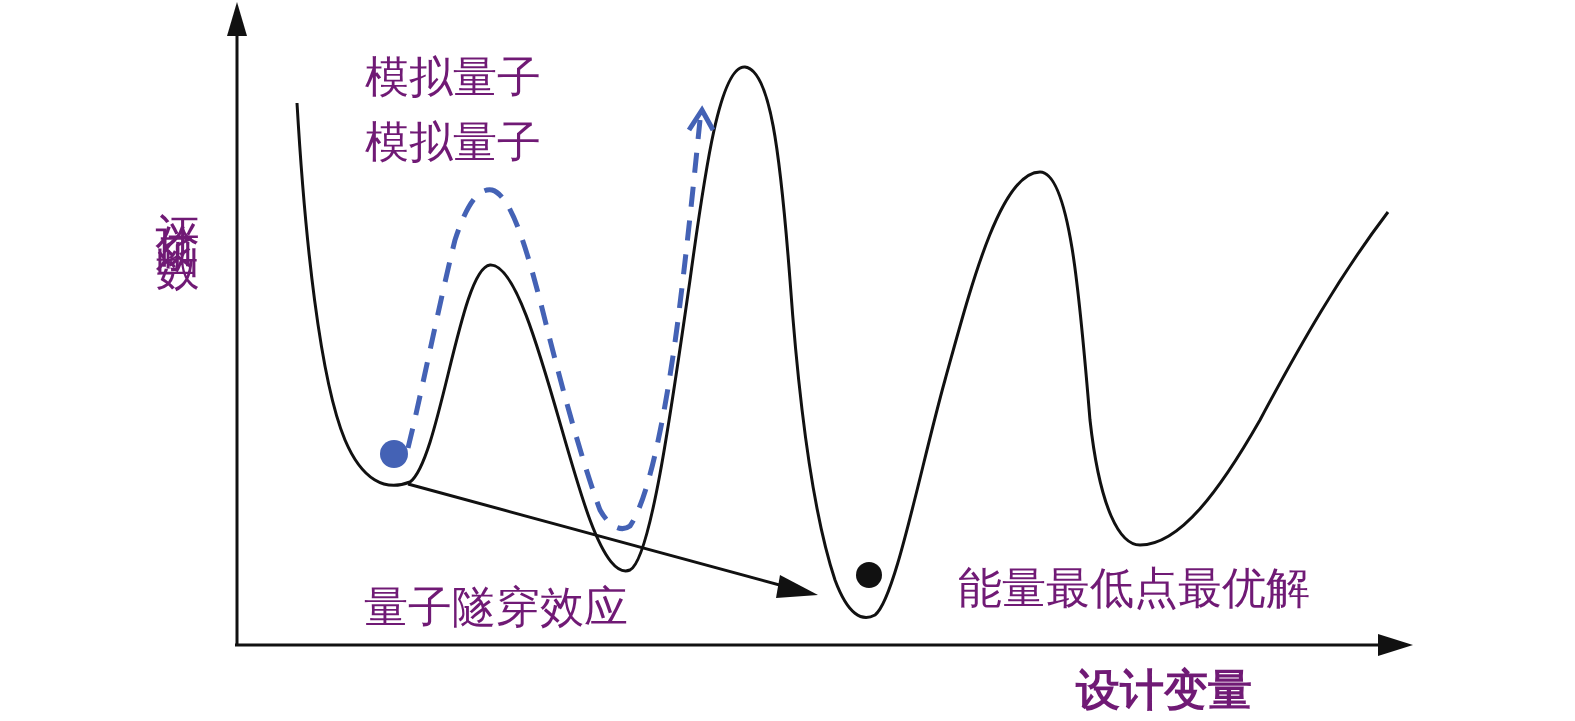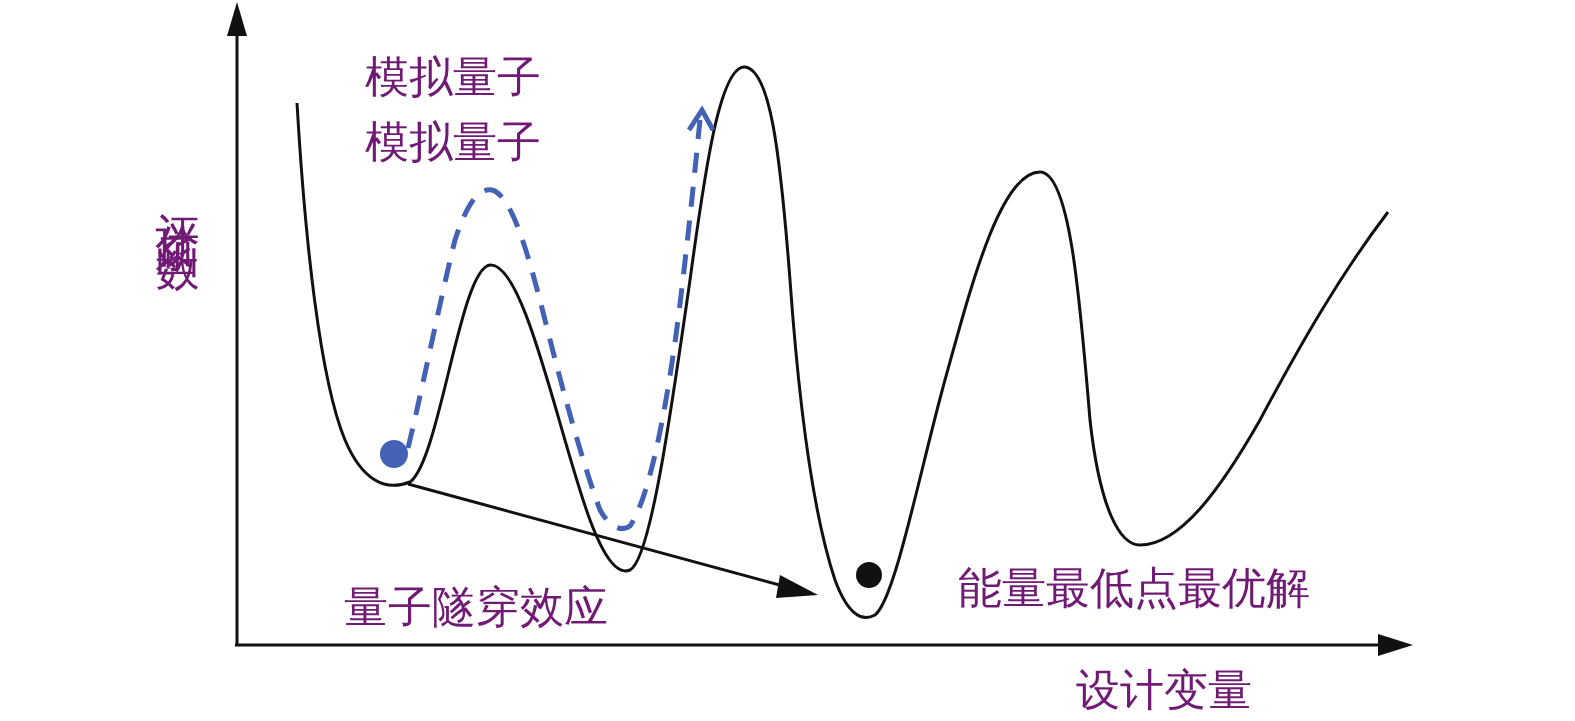--- a/index.html
+++ b/index.html
@@ -67,15 +67,15 @@
 
   <line x1="408" y1="484" x2="798" y2="590" stroke="#111" stroke-width="3"></line>
   <polygon points="780,575 818,595 776,598" fill="#111"></polygon>
 
   <circle cx="869" cy="575" r="13" fill="#111"></circle>
 </svg>
 
 <div class="label vlabel" style="left:156px; top:178px;">评价函数</div>
 <div class="label" style="left:365px; top:55px;">模拟量子</div>
 <div class="label" style="left:365px; top:120px;">模拟量子</div>
-<div class="label" style="left:344px; top:585px;">量子隧穿效应</div>
+<div class="label" style="left:364px; top:585px;">量子隧穿效应</div>
 <div class="label" style="left:915px; top:566px;margin-left:43px;">能量最低点最优解</div>
-<div class="label" style="left:1076px; top:668px;">设计变量</div>
+<div class="label" style="left:1076px; top:668px;font-weight:bold;">设计变量</div>
 
 </body></html>

